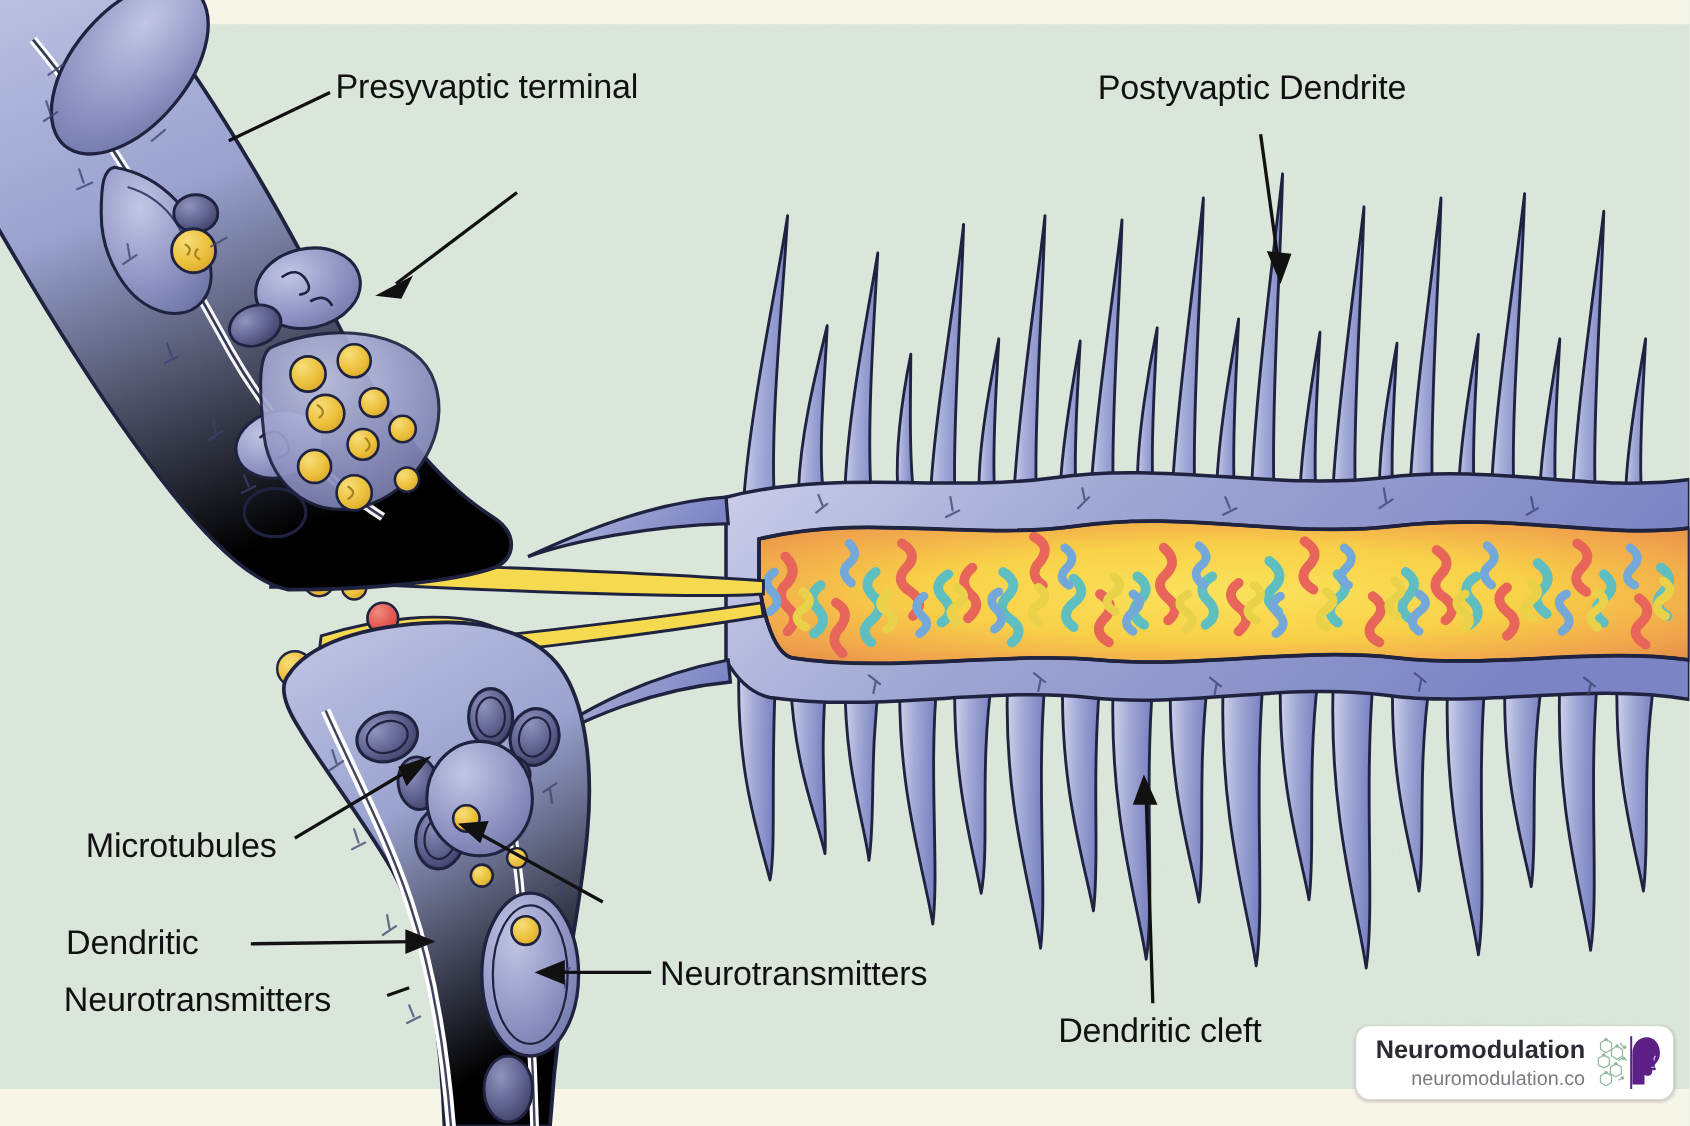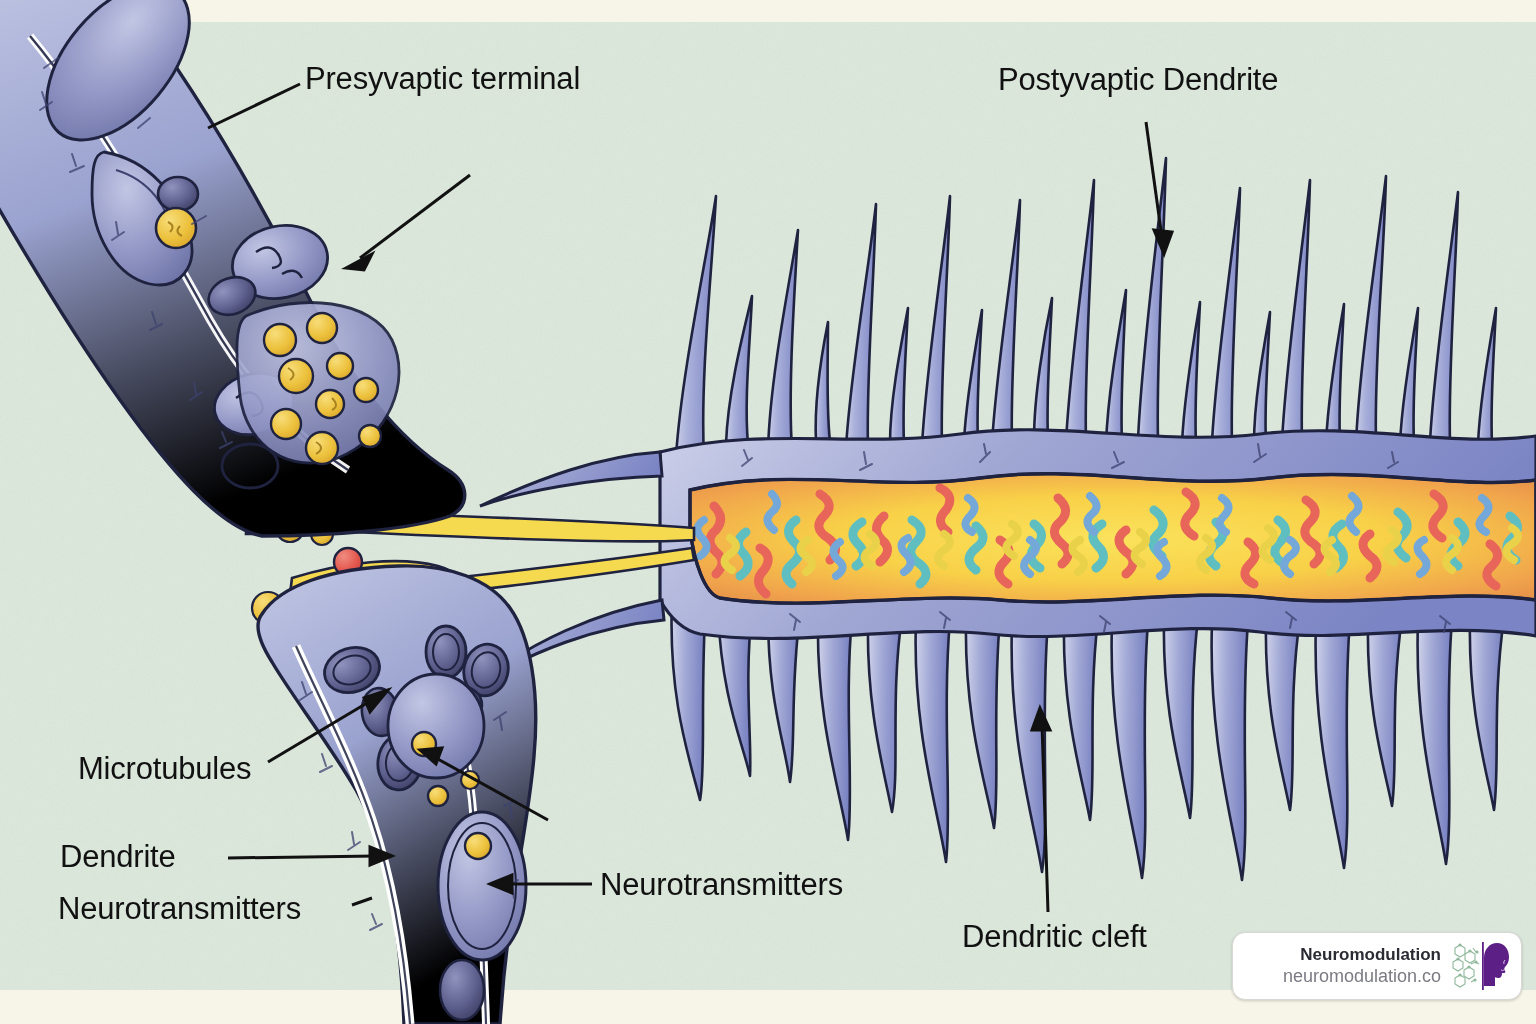--- a/index.html
+++ b/index.html
@@ -34,21 +34,21 @@
 
   
   #badge{
     position:absolute;left:1232px;top:932px;width:290px;height:68px;
     background:#ffffff;border:1px solid #d8d8d4;border-radius:13px;
     box-shadow:0 1px 3px rgba(0,0,0,0.18);
     display:flex;align-items:center;justify-content:flex-end;
     padding-right:10px;box-sizing:border-box;
   }
   #badge-text{display:flex;flex-direction:column;align-items:flex-end;margin-right:8px;}
-  #badge-title{font-size:17px;font-weight:bold;color:#2b2b33;line-height:1.25;}
+  #badge-title{font-size:23px;font-weight:bold;color:#2b2b33;line-height:1.25;}
   #badge-url{font-size:18px;color:#7b7b84;line-height:1.25;}
   #badge-logo{width:62px;height:52px;flex:none;}
 </style>
 </head>
 <body>
 
 <div id="stage">
 
   <svg class="layer" viewBox="0 0 1536 1024">
     <defs>
@@ -415,21 +415,21 @@
     </g>
   </svg>
 
   <div class="label" id="lbl-presynaptic">Presyvaptic terminal</div>
 
 
   <div class="label" id="lbl-postsynaptic">Postyvaptic Dendrite</div>
 
   <div class="label" id="lbl-microtubules">Microtubules</div>
 
-  <div class="label" id="lbl-receptors">Dendrite</div>
+  <div class="label" id="lbl-receptors">Dendritic</div>
 
   <div class="label" id="lbl-neuro-left">Neurotransmitters</div>
 
 
   <div class="label" id="lbl-neuro-right">Neurotransmitters</div>
 
   <div class="label" id="lbl-syn-cleft">Dendritic cleft</div>
 
   <div id="badge">
     <div id="badge-text">

